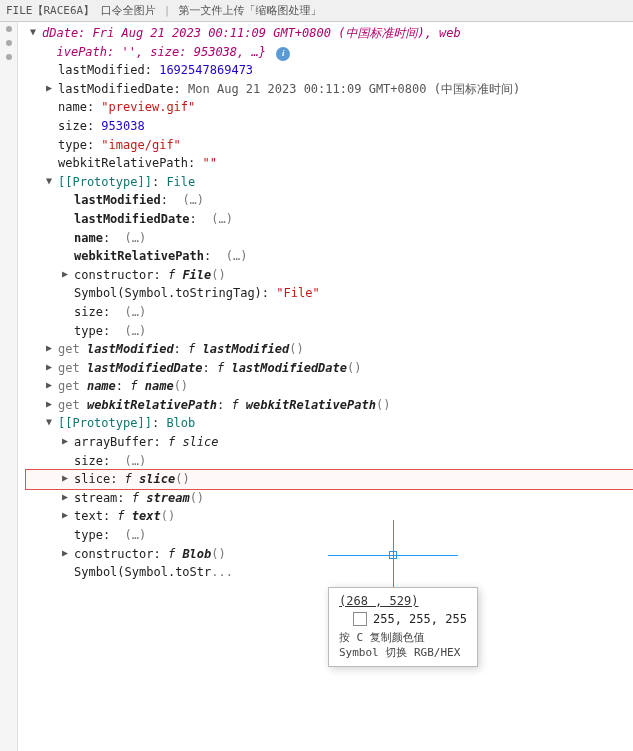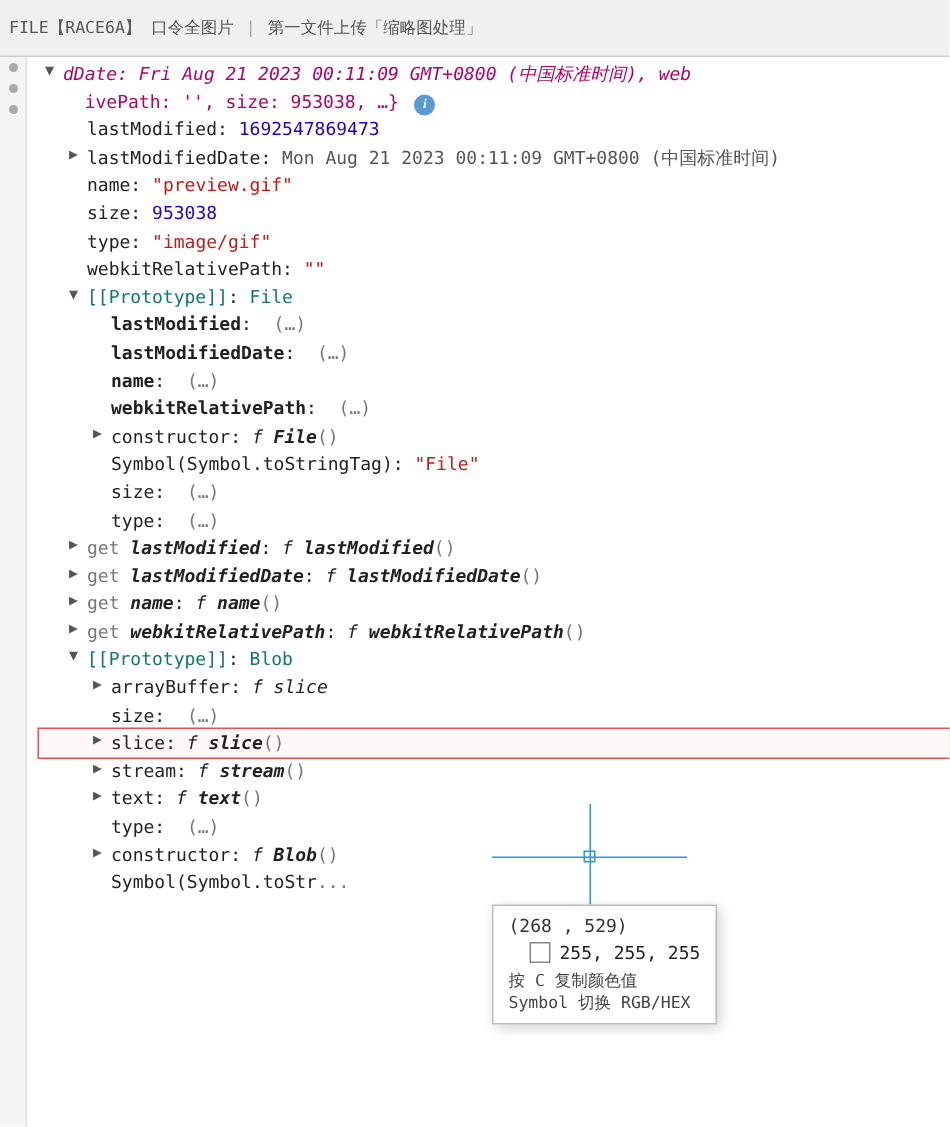--- a/index.html
+++ b/index.html
@@ -10,21 +10,21 @@
       font-size: 12px;
       background: #ffffff;
       overflow: hidden;
       position: relative;
     }
 
     
     .top-bar {
       background: #f0f0f0;
       border-bottom: 1px solid #ccc;
-      height: 38px;
+      height: 22px;
       display: flex;
       align-items: center;
       padding: 0 6px;
       font-size: 11px;
       color: #333;
       gap: 8px;
     }
     .top-bar-text {
       color: #555;
       white-space: nowrap;
@@ -137,20 +137,21 @@
       font-size: 12px;
       color: #212121;
       z-index: 100;
       min-width: 140px;
       box-shadow: 2px 2px 8px rgba(0,0,0,0.18);
     }
     .tooltip-coords {
       color: #333;
       font-size: 12px;
       margin-bottom: 4px;
+      text-decoration: underline;
     }
     .tooltip-color-row {
       display: flex;
       align-items: center;
       gap: 6px;
       margin-bottom: 4px;
       margin-left: 14px;
     }
     .color-swatch {
       width: 14px;
@@ -222,21 +223,21 @@
   </div>
 
   <div class="content">
     <div class="inspector">
 
       <div class="line indent-0">
         <span class="arrow arrow-down"></span>
         <span style="color:#b0006b; font-style:italic;">dDate: Fri Aug 21 2023 00:11:09 GMT+0800 (中国标准时间), web</span>
       </div>
       <div class="line indent-0" style="color:#555; padding-left:16px;">
-        <span>  <span style="color:#b0006b;">ivePath: '', size: 953038, …}</span> <span class="info-icon">i</span></span>
+        <span>  <span style="color:#b0006b;font-style:italic;">ivePath: '', size: 953038, …}</span> <span class="info-icon">i</span></span>
       </div>
 
       <div class="line indent-1">
         <span class="arrow-empty"></span>
         <span class="key">lastModified</span>
         <span class="colon">: </span>
         <span class="number-val">1692547869473</span>
       </div>
 
       <div class="line indent-1">

